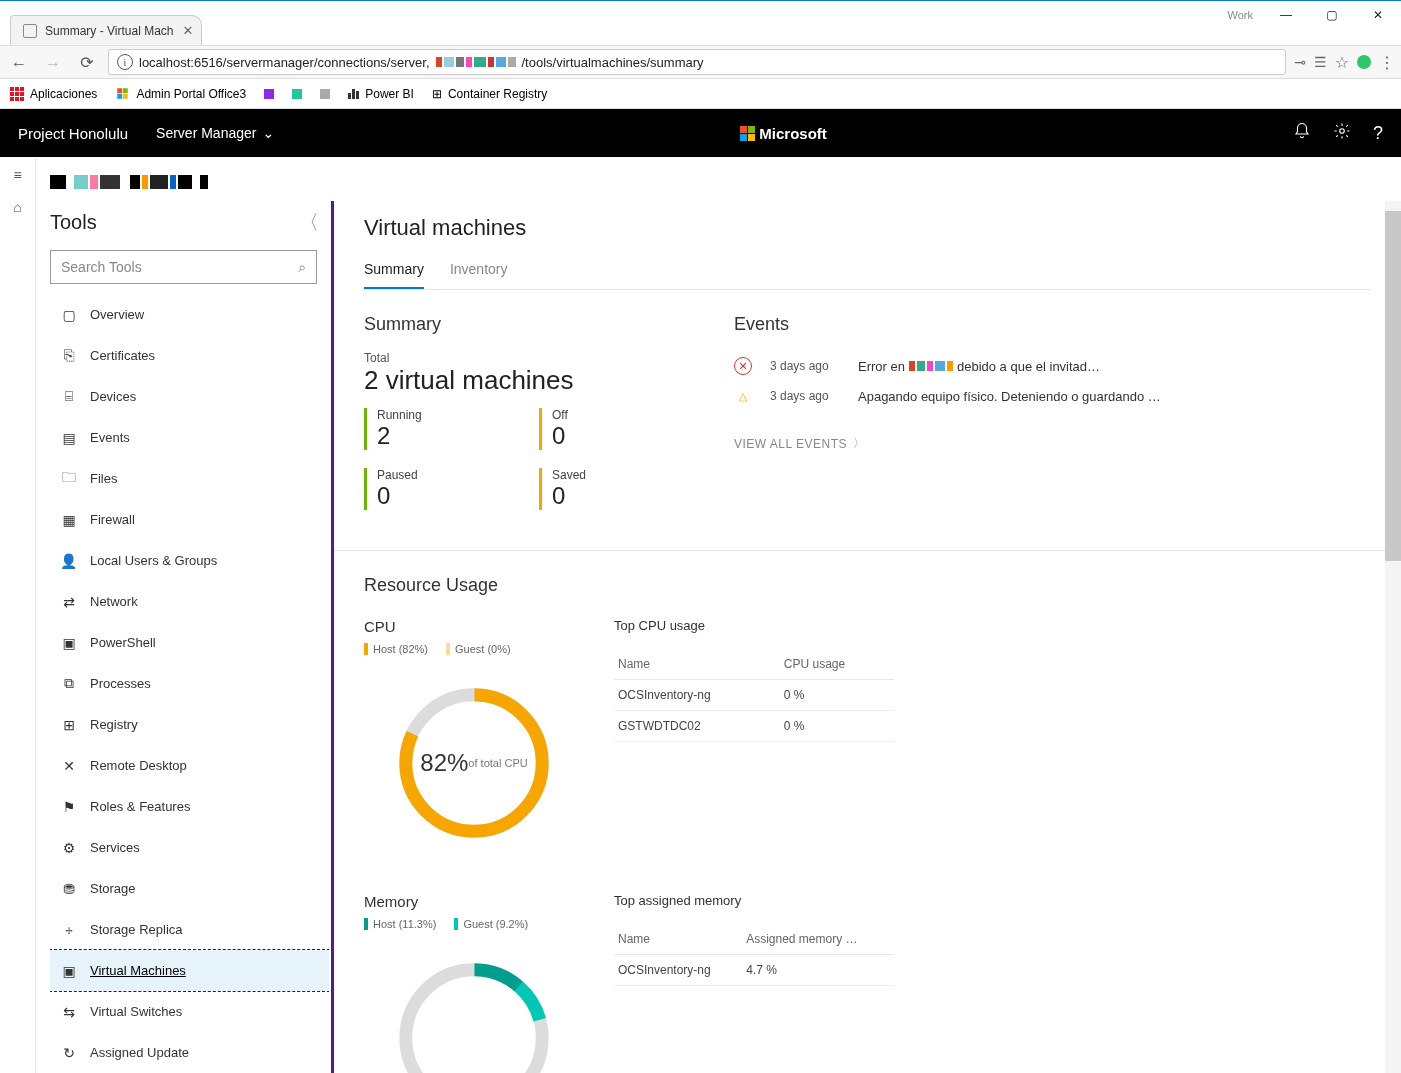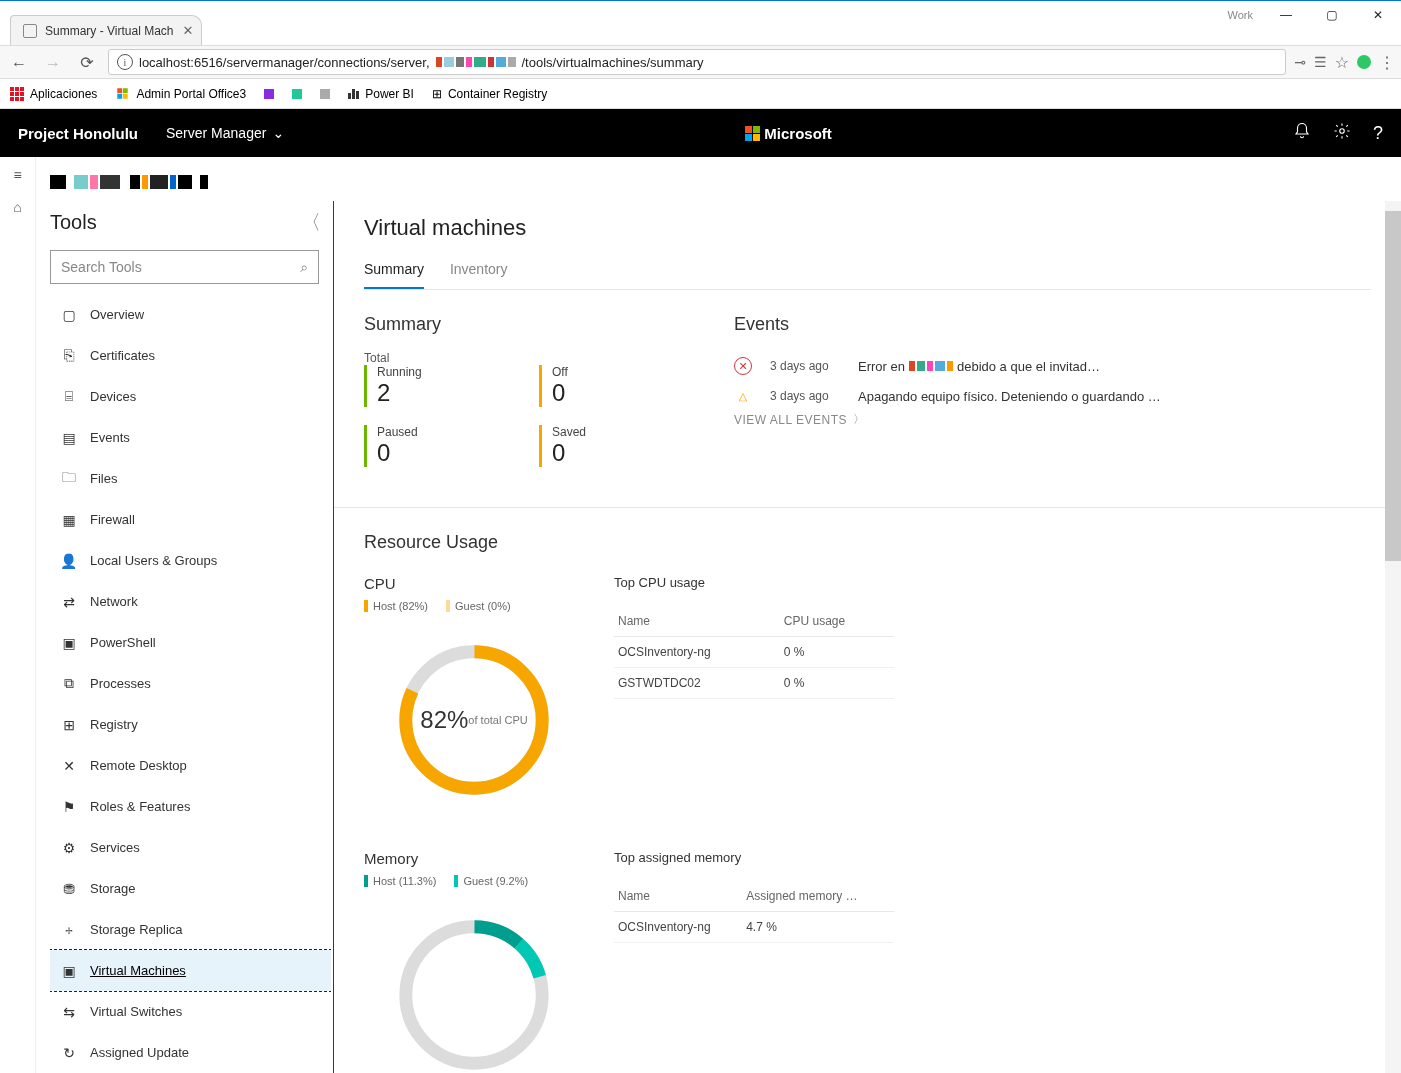--- a/index.html
+++ b/index.html
@@ -18,33 +18,33 @@
 .url-field .info { width:16px; height:16px; border:1px solid #555; border-radius:50%; display:flex; align-items:center; justify-content:center; font-size:10px; font-family:serif; color:#555; }
 .censor-bar { display:inline-flex; gap:2px; }
 .censor-bar span { display:inline-block; height:10px; }
 .bookmarks-bar { height:30px; border-bottom:1px solid #ddd; display:flex; align-items:center; padding:0 10px; gap:18px; font-size:12px; background:#fff; }
 .bm-item { display:flex; align-items:center; gap:6px; color:#000000; }
 .apps-icon { display:grid; grid-template-columns:repeat(3,4px); grid-template-rows:repeat(3,4px); gap:1px; }
 .apps-icon i { width:4px; height:4px; }
 .win-logo { display:grid; grid-template-columns:7px 7px; grid-template-rows:7px 7px; gap:1px; }
 .win-logo i:nth-child(1){background:#f25022}.win-logo i:nth-child(2){background:#7fba00}.win-logo i:nth-child(3){background:#00a4ef}.win-logo i:nth-child(4){background:#ffb900}
 .app-header { height:48px; background:#000; color:#fff; display:flex; align-items:center; padding:0 18px; }
-.app-header .title { font-size:15px; font-weight:700; }
+.app-header .title { font-size:15px; font-weight:400; }
 .app-header .sm-menu { margin-left:28px; font-size:14px; display:flex; align-items:center; gap:6px; }
 .app-header .center { flex:1; display:flex; align-items:center; justify-content:center; gap:4px; }
 .app-header .ms-text { font-size:15px; font-weight:600; }
 .app-header .right { display:flex; align-items:center; gap:22px; font-size:16px; }
 .below-header { display:flex; height:calc(1073px - 44px - 34px - 30px - 48px); }
 .left-rail { width:36px; border-right:1px solid #eee; padding-top:8px; display:flex; flex-direction:column; align-items:center; gap:12px; color:#555; }
 .left-rail span { width:20px; height:20px; display:flex; align-items:center; justify-content:center; font-size:14px; }
 .content-col { flex:1; display:flex; flex-direction:column; }
 .server-name { padding:18px 14px 8px; }
 .server-name .censor-bar span { height:14px; }
 .main-row { display:flex; flex:1; overflow:hidden; }
-.tools-panel { width:298px; border-right:1px solid #4c1d95; padding:8px 2px 0 14px; display:flex; flex-direction:column; }
+.tools-panel { width:298px; border-right:3px solid #4c1d95; padding:8px 2px 0 14px; display:flex; flex-direction:column; }
 .tools-head { display:flex; align-items:center; justify-content:space-between; padding-right:10px; font-size:20px; font-weight:400; color:#222; margin-bottom:14px; }
 .search-box { margin-right:12px; height:34px; border:1px solid #999; display:flex; align-items:center; padding:0 10px; color:#888; font-size:14px; justify-content:space-between; margin-bottom:10px; }
 .tools-list { overflow-y:auto; }
 .tool-item { display:flex; align-items:center; gap:12px; padding:0 10px; height:41px; font-size:13px; color:#333; cursor:pointer; }
 .tool-item .ico { width:18px; height:18px; display:flex; align-items:center; justify-content:center; color:#333; font-size:14px; }
 .tool-item.selected { background:#e6f3fb; outline:1px dashed #222; text-decoration:underline; color:#000; }
 .detail-pane { flex:1; overflow-y:auto; padding:14px 30px 40px 30px; position:relative; }
 .page-title { font-size:22px; font-weight:400; color:#222; margin-bottom:20px; }
 .tabs { display:flex; gap:26px; border-bottom:1px solid #e6e6e6; margin-bottom:24px; }
 .tabs .tab-link { padding-bottom:10px; font-size:14px; color:#888; border-bottom:2px solid transparent; }
@@ -56,21 +56,21 @@
 .total-value { font-size:26px; font-weight:300; color:#222; margin-bottom:12px; }
 .stat-grid { display:grid; grid-template-columns:1fr 1fr; gap:18px 20px; }
 .stat { border-left:3px solid; padding-left:10px; }
 .stat .sl { font-size:12px; color:#444; }
 .stat .sv { font-size:24px; font-weight:300; color:#222; }
 .events-col { flex:1; }
 .event-row { display:flex; align-items:center; gap:18px; font-size:13px; padding:6px 0; }
 .event-row .eicon { width:18px; height:18px; border-radius:50%; display:flex; align-items:center; justify-content:center; font-size:11px; }
 .event-row .etime { color:#555; font-size:12px; min-width:70px; }
 .event-row .etext { color:#333; flex:1; white-space:nowrap; overflow:hidden; text-overflow:ellipsis; display:flex; align-items:center; gap:4px; }
-.view-all { display:flex; align-items:center; gap:6px; margin-top:0; font-size:12px; color:#888; letter-spacing:0.5px;text-align:right; }
+.view-all { display:flex; align-items:center; gap:6px; margin-top:24px; font-size:12px; color:#888; letter-spacing:0.5px;text-align:right; }
 .hr { border:none; border-top:1px solid #e6e6e6; margin:40px -30px 24px; }
 .resource-section .section-title { margin-bottom:22px; }
 .res-row { display:flex; gap:30px; margin-bottom:40px; }
 .chart-col { flex:0 0 220px; }
 .sub-title { font-size:15px; color:#333; margin-bottom:8px; }
 .legend-row { display:flex; gap:18px; font-size:11px; color:#666; margin-bottom:18px; }
 .legend-item { display:flex; align-items:center; gap:5px; }
 .legend-item i { width:4px; height:12px; display:inline-block; }
 .donut-wrap { position:relative; width:180px; height:180px; margin:0 auto; }
 .donut-center { position:absolute; inset:0; display:flex; flex-direction:row; align-items:center; justify-content:center; }
@@ -326,20 +326,21 @@
         <div class="page-title">Virtual machines</div>
         <div class="tabs">
           <div class="tab-link active">Summary</div>
           <div class="tab-link">Inventory</div>
         </div>
 
         <div class="top-row">
           <div class="summary-col">
             <div class="section-title">Summary</div>
             <div class="total-label">Total</div>
+            <div class="total-value">2 virtual machines</div>
             <div class="stat-grid">
               <div class="stat" style="border-color:#6bb700">
                 <div class="sl">Running</div>
                 <div class="sv">2</div>
               </div>
               <div class="stat" style="border-color:#f7a600">
                 <div class="sl">Off</div>
                 <div class="sv">0</div>
               </div>
               <div class="stat" style="border-color:#6bb700">

